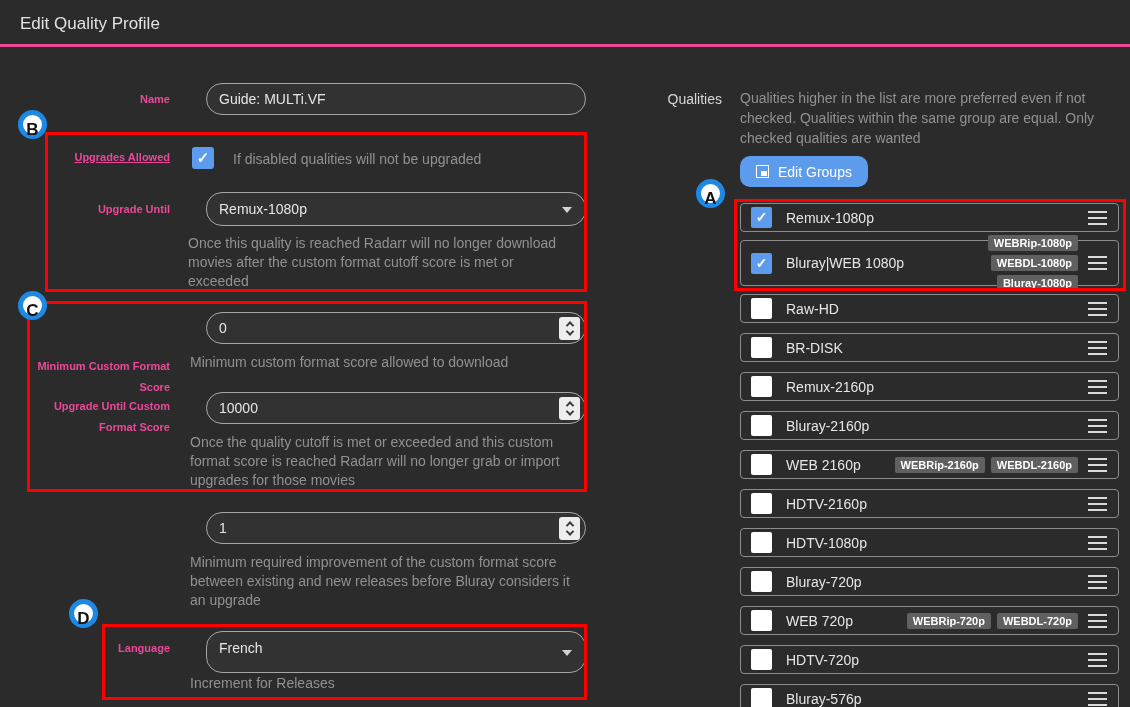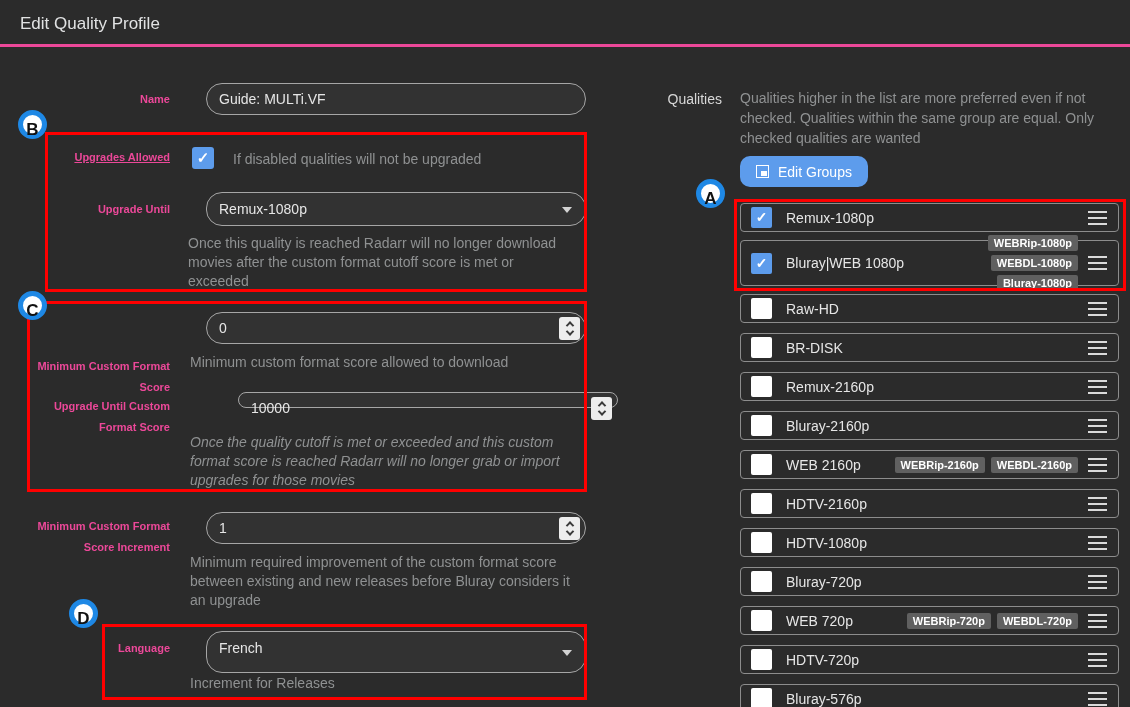--- a/index.html
+++ b/index.html
@@ -123,30 +123,29 @@
   <div class="tbox" style="top:312px; height:32px; line-height:30px;">
     <span>0</span>
     <span class="spinner">
       <span class="chev up"></span>
       <span class="chev dn"></span>
     </span>
   </div>
   <div class="help" style="left:190px; top:353px; width:382px;">Minimum custom format score allowed to download</div>
 
   <div class="lbl" style="top:396px;">Upgrade Until Custom Format Score</div>
-  <div class="tbox" style="top:392px; height:16px; line-height:30px;margin-left:32px;">
+  <div class="tbox" style="top:392px; height:32px; line-height:30px;">
     <span>10000</span>
     <span class="spinner">
       <span class="chev up"></span>
       <span class="chev dn"></span>
     </span>
   </div>
-  <div class="help" style="left:190px; top:433px; width:382px;font-style:italic;">Once the quality cutoff is met or exceeded and this custom format score is reached Radarr will no longer grab or import upgrades for those movies</div>
-
-  <div class="lbl" style="top:516px;">Minimum Custom Format Score Increment</div>
+  <div class="help" style="left:190px; top:433px; width:382px;">Once the quality cutoff is met or exceeded and this custom format score is reached Radarr will no longer grab or import upgrades for those movies</div>
+
   <div class="tbox" style="top:512px; height:32px; line-height:30px;">
     <span>1</span>
     <span class="spinner">
       <span class="chev up"></span>
       <span class="chev dn"></span>
     </span>
   </div>
   <div class="help" style="left:190px; top:553px; width:382px;">Minimum required improvement of the custom format score between existing and new releases before Bluray considers it an upgrade</div>
 
   <div class="lbl" style="top:631px; line-height:34px;">Language</div>

